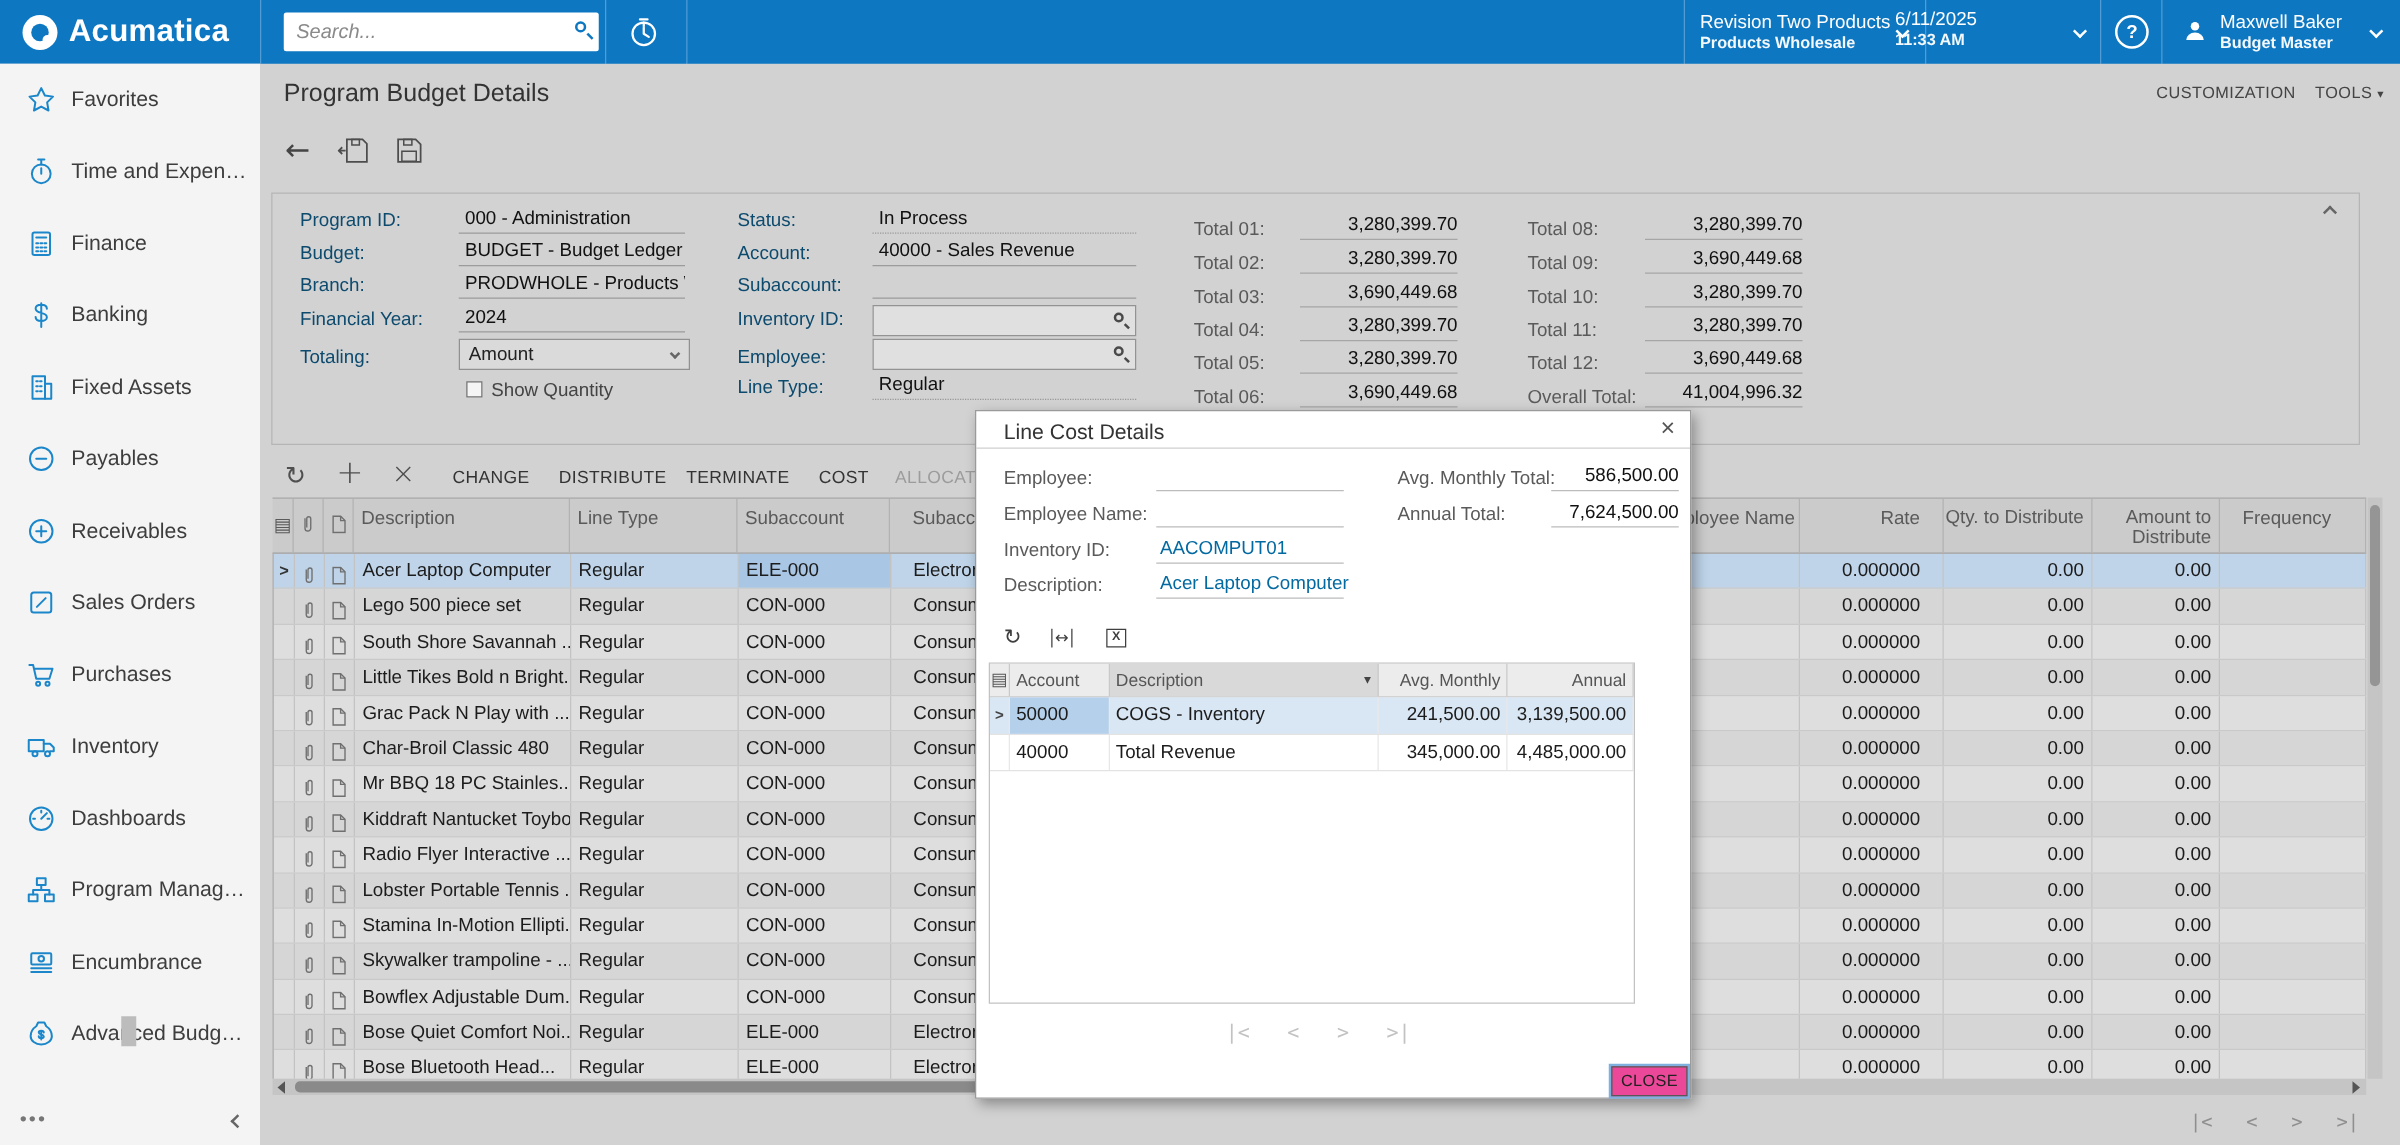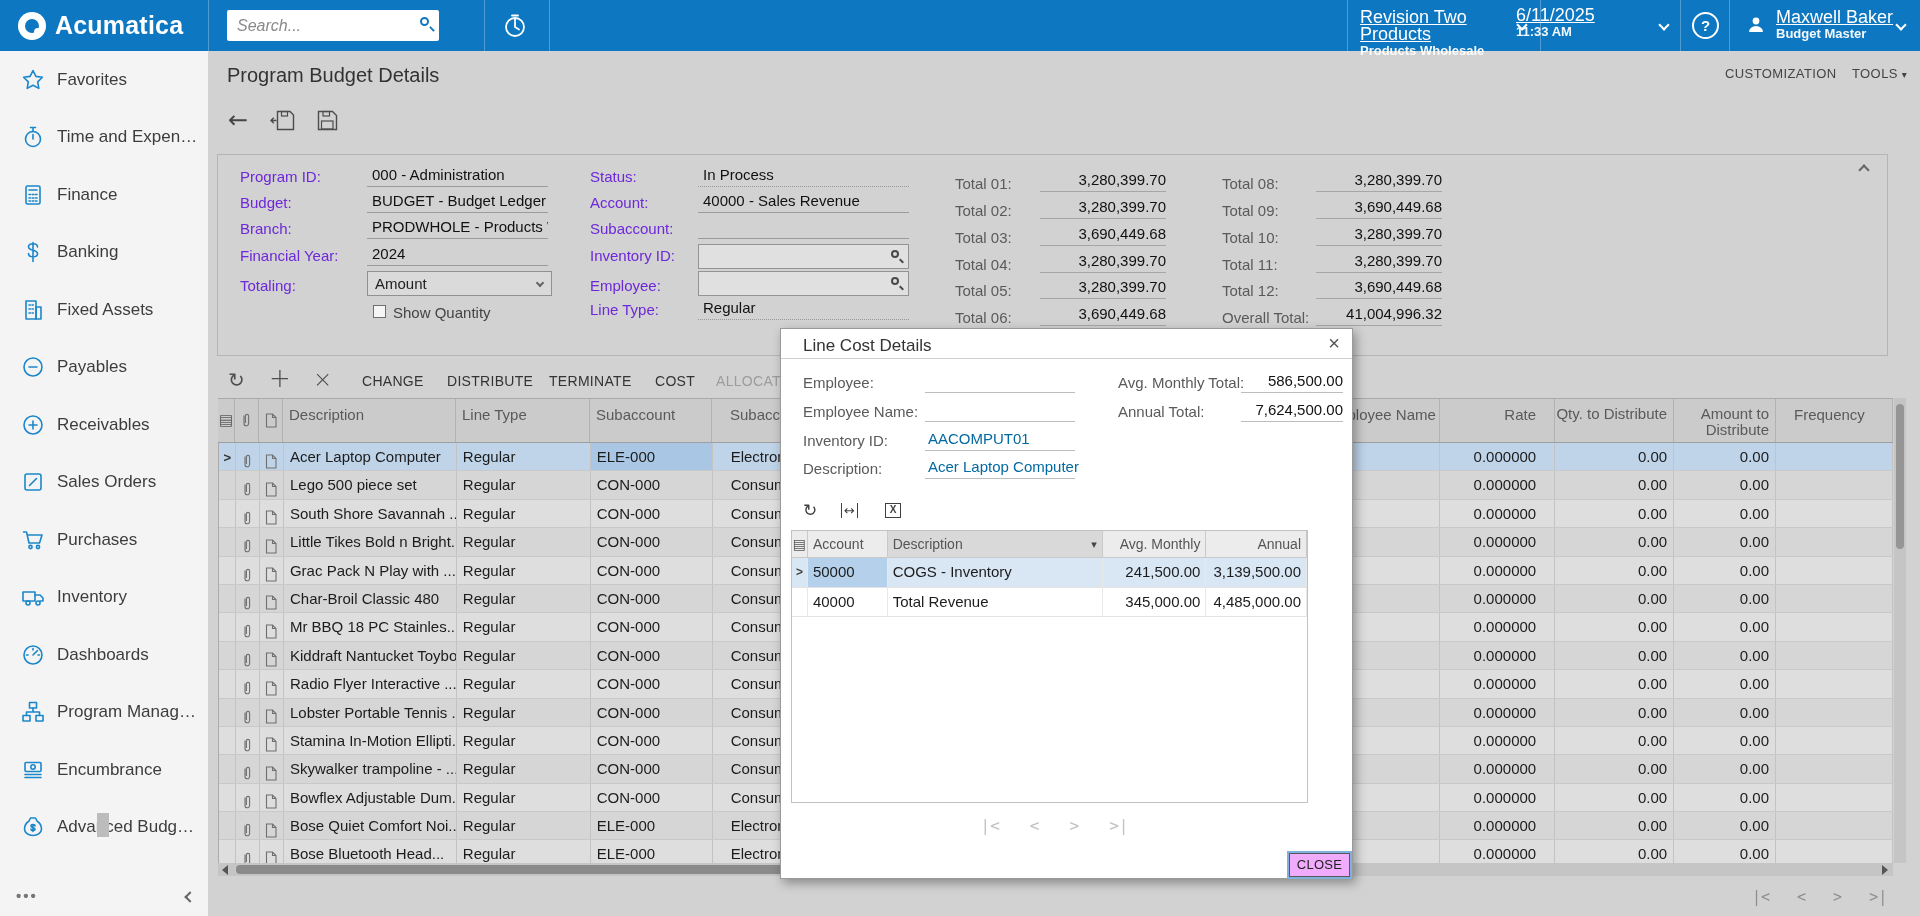--- a/index.html
+++ b/index.html
@@ -7,29 +7,29 @@
   body { position:relative; font-family:"Liberation Sans", sans-serif; background:#d2d2d2; color:#222; }
 
   
   .topbar { position:absolute; left:0; top:0; width:1920px; height:51px; background:#0d77c2; }
   .tb-sep { position:absolute; top:0; width:1px; height:51px; background:rgba(255,255,255,.28); }
   .logo { position:absolute; left:18px; top:11px; display:flex; align-items:center; gap:9px; }
   .logo-mark { width:28px; height:28px; background:#fff; border-radius:50%; position:relative; }
   .logo-mark::before { content:""; position:absolute; left:7px; top:7px; width:14px; height:14px; background:#0d77c2; border-radius:50%; }
   .logo-mark::after { content:""; position:absolute; left:16px; top:16px; width:8px; height:8px; background:#fff; border-radius:50%; }
   .logo-text { color:#fff; font-size:25px; font-weight:bold; letter-spacing:.2px; }
-  .searchbox { position:absolute; left:227px; top:10px; width:212px; height:31px; background:#fff; border-radius:2px; }
+  .searchbox { position:absolute; left:227px; top:10px; width:252px; height:31px; background:#fff; border-radius:2px; }
   .searchbox input { width:100%; height:100%; border:none; outline:none; padding:0 34px 0 10px; font-size:16px; font-family:"Liberation Sans",sans-serif; background:transparent; }
   .searchbox input::placeholder { font-style:italic; color:#8a8a8a; }
   .mag { display:inline-block; width:9px; height:9px; border:2px solid #0d77c2; border-radius:50%; position:relative; }
   .mag::after { content:""; position:absolute; width:6px; height:2px; background:#0d77c2; transform:rotate(45deg); left:7px; top:9px; }
   .search-mag { position:absolute; right:10px; top:7px; }
   .tb-clock { position:absolute; left:501px; top:12px; width:28px; height:28px; }
   .tb-item { position:absolute; top:0; height:51px; color:#fff; cursor:default; }
-  .tb-line1 { font-size:18px; line-height:17px;text-decoration:underline; }
+  .tb-line1 { font-size:15px; line-height:17px; }
   .tb-line2 { font-size:13px; line-height:15px; opacity:.95;font-weight:bold; }
   .chev { display:inline-block; width:8px; height:8px; border-right:2px solid #fff; border-bottom:2px solid #fff; }
   .chev.down { transform:rotate(45deg); }
   .chev.left { transform:rotate(135deg); }
   .chev.up   { transform:rotate(-135deg); }
   .chev.dark { border-color:#666; }
   .help-circle { position:absolute; left:1692px; top:12px; width:27px; height:27px; border:2px solid #fff; border-radius:50%; color:#fff; font-size:15px; font-weight:bold; text-align:center; line-height:24px; }
 
   
   .sidebar { position:absolute; left:0; top:51px; width:208px; height:865px; background:#f4f4f4; }
@@ -41,21 +41,21 @@
   .side-collapse { position:absolute; left:186px; top:842px; }
   .side-scrollthumb { position:absolute; left:97px; top:762px; width:12px; height:24px; background:#bcbcbc; }
 
   
   .page-title { position:absolute; left:227px; top:64px; font-size:20px; color:#333; }
   .hdr-link { position:absolute; top:66px; font-size:13px; color:#444; letter-spacing:.4px; cursor:pointer; }
   .doc-ic { position:absolute; color:#454545; cursor:pointer; }
 
   
   .form-panel { position:absolute; left:217px; top:154px; width:1671px; height:202px; border:1px solid #b5b5b5; }
-  .flabel { position:absolute; font-size:15px; color:#6d28d9; white-space:nowrap; }
+  .flabel { position:absolute; font-size:15px; color:#0c4a6e; white-space:nowrap; }
   .ufield  { position:absolute; left:367px; width:181px; height:21px; border-bottom:1px solid #9b9b9b; padding-left:5px; font-size:15px; color:#111; white-space:nowrap; overflow:hidden; }
   .ufield2 { position:absolute; left:698px; width:211px; height:21px; border-bottom:1px solid #9b9b9b; padding-left:5px; font-size:15px; color:#111; white-space:nowrap; overflow:hidden; }
   .dotted { border-bottom:1px dotted #999; }
   .fselect { position:absolute; left:367px; top:271px; width:185px; height:25px; border:1px solid #919191; background:#dadada; font-size:15px; line-height:23px; padding-left:7px; cursor:pointer; }
   .fselect .chev { position:absolute; right:8px; top:8px; width:6px; height:6px; }
   .lookup { position:absolute; left:698px; width:211px; height:25px; border:1px solid #939393; background:#e0e0e0; cursor:text; }
   .lookup .mag { position:absolute; right:9px; top:5px; width:8px; height:8px; border-color:#4a4a4a; }
   .lookup .mag::after { background:#4a4a4a; width:5px; left:6px; top:8px; }
   .cbx { position:absolute; left:373px; top:305px; width:13px; height:13px; border:1px solid #6f6f6f; background:#f5f5f5; cursor:pointer; }
   .totals { position:absolute; top:165px; }
@@ -118,21 +118,21 @@
   .mgc { border-right:1px solid #e8e8e8; font-size:15px; color:#1c1c1c; line-height:28px; white-space:nowrap; overflow:hidden; }
   .m0{width:16px;text-align:center;} .m1{width:80px;padding-left:5px;} .m2{width:216px;padding-left:5px;position:relative;}
   .m3{width:104px;text-align:right;padding-right:5px;} .m4{width:101px;text-align:right;padding-right:5px;}
   .mgrow.sel { background:#d9e7f5; }
   .mgrow.sel .m1 { background:#b5d0eb; }
   .mgrow.sel .m0 { font-size:12px; color:#444; font-weight:bold; }
   .mhc.sorted { background:#d9d9d9; }
   .sortcaret { position:absolute; right:5px; top:0; color:#444; font-size:11px; }
   .modal-pager { position:absolute; left:0; top:487px; width:547px; display:flex; justify-content:center; gap:30px; }
   .modal-pager span { color:#c2c2c2; font-size:16px; font-family:"DejaVu Sans Mono",monospace; cursor:pointer; }
-  .close-btn { position:absolute; left:508px; top:524px; width:61px; height:24px; background:#f0abfc; border:1px solid #585858; box-shadow:0 0 0 2px #7fb0de; font-size:13px; color:#222; text-align:center; line-height:22px; letter-spacing:.3px; cursor:pointer; }
+  .close-btn { position:absolute; left:508px; top:524px; width:61px; height:24px; background:#ec4899; border:1px solid #585858; box-shadow:0 0 0 2px #7fb0de; font-size:13px; color:#222; text-align:center; line-height:22px; letter-spacing:.3px; cursor:pointer; }
 </style>
 </head>
 <body>
 
 <div class="topbar">
   <div class="logo">
     <span class="logo-mark"></span>
     <span class="logo-text">Acumatica</span>
   </div>
   <div class="tb-sep" style="left:208px"></div>

